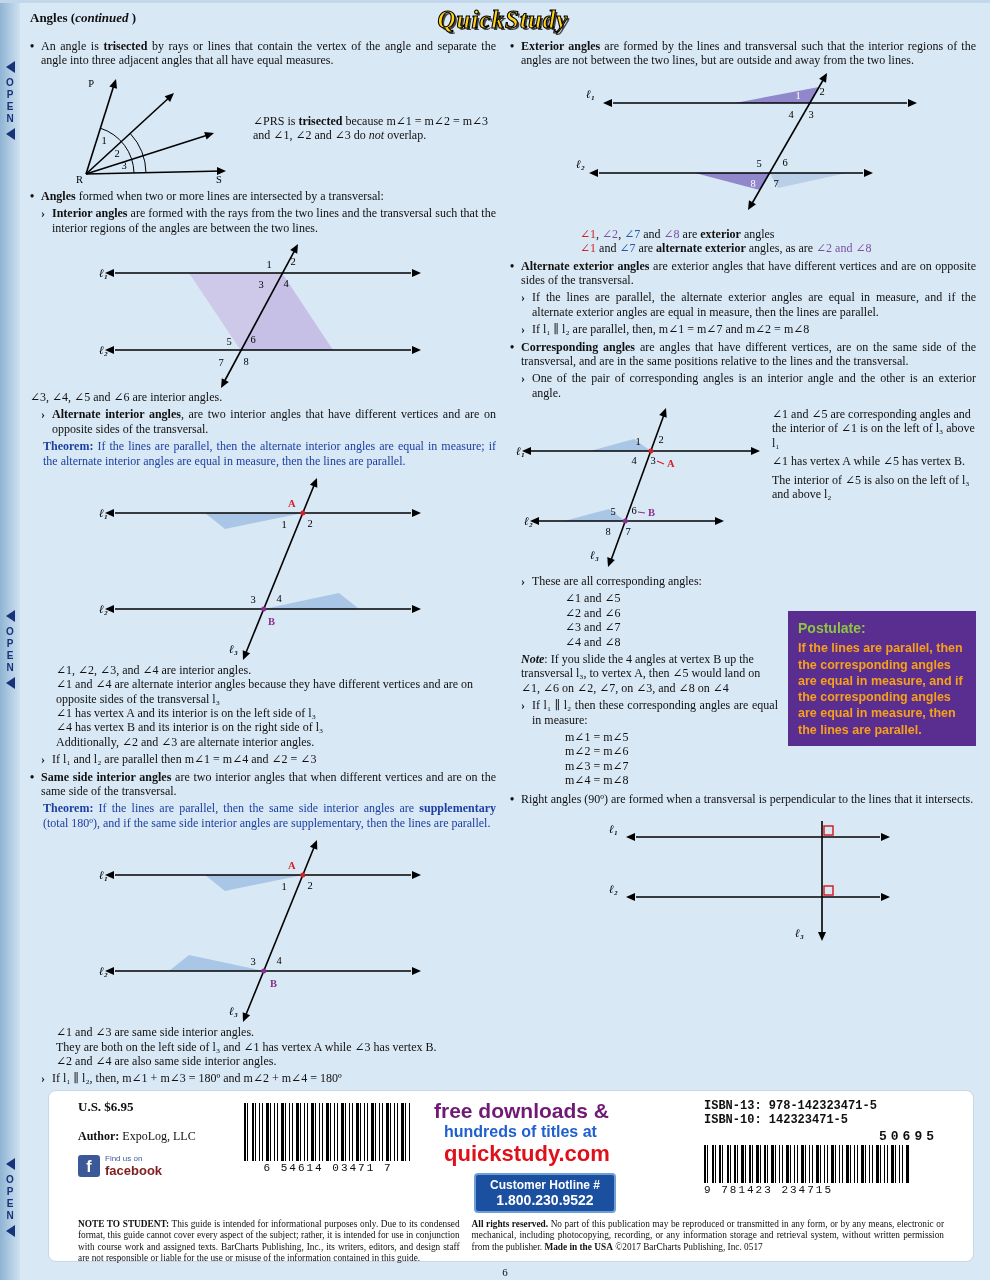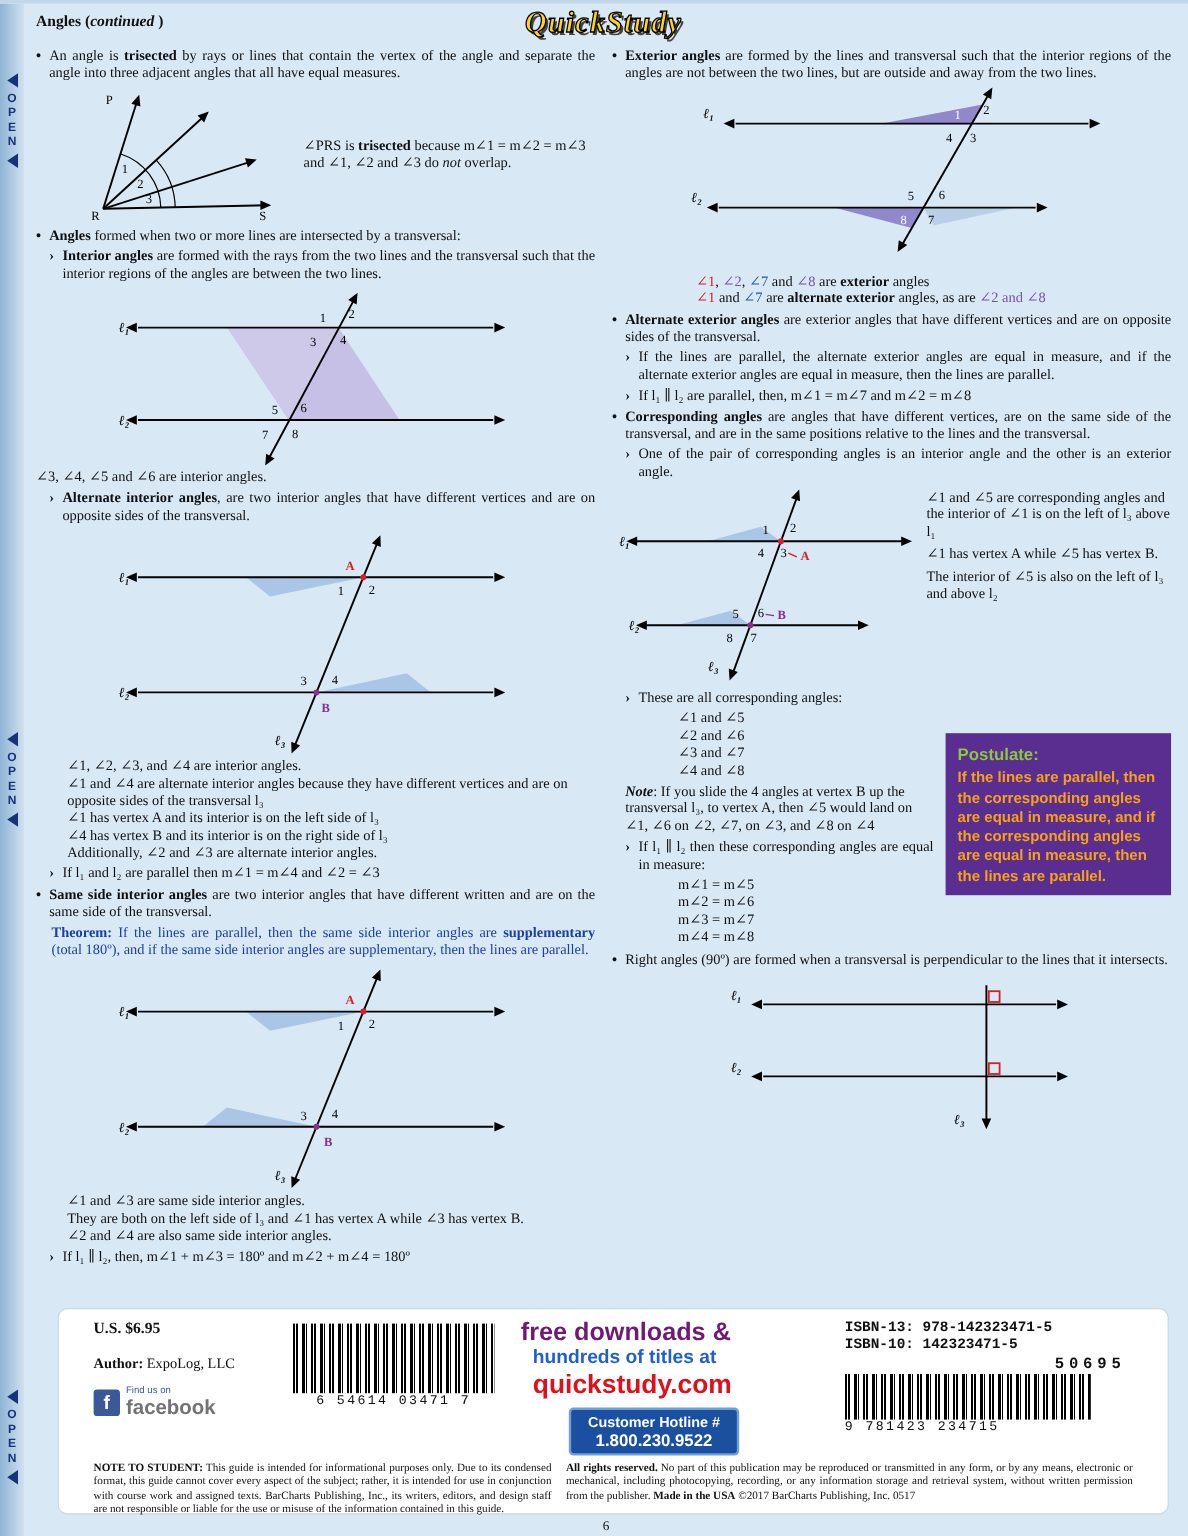--- a/index.html
+++ b/index.html
@@ -62,21 +62,21 @@
   .footer{position:absolute;left:28px;right:16px;bottom:18px;height:172px;background:#fff;
           border-radius:8px;padding:8px 29px;box-sizing:border-box;border:1px solid #c8d8e6;}
   .f-top{display:flex;gap:16px;}
   .f-info{width:150px;}
   .f-price{font-size:13px;font-weight:bold;}
   .f-author{font-size:12px;margin-top:14px;}
   .fb{display:flex;align-items:center;gap:5px;margin-top:10px;}
   .fb-f{width:22px;height:22px;background:#3b5998;color:#fff;font-weight:bold;text-align:center;
         line-height:23px;border-radius:3px;font-family:"Liberation Sans",sans-serif;font-size:16px;}
   .fb-find{font-size:8px;color:#3b5998;font-family:"Liberation Sans",sans-serif;}
-  .fb-name{font-size:17px;color:#737373;font-weight:bold;font-family:"Liberation Sans",sans-serif;}
+  .fb-name{font-size:13px;color:#7f1d1d;font-weight:bold;font-family:"Liberation Sans",sans-serif;}
   .f-bar1{width:168px;padding-top:4px;}
   .bars{background:repeating-linear-gradient(90deg,#000 0 1.5px,#fff 1.5px 3px,#000 3px 4px,#fff 4px 7.5px,#000 7.5px 10px,#fff 10px 11px,#000 11px 12px,#fff 12px 15px);}
   .bars1{height:58px;}
   .bars2{height:38px;width:205px;}
   .bar-digits{font-family:"Liberation Mono",monospace;font-size:11px;letter-spacing:2px;text-align:center;margin-top:1px;}
   .f-promo{flex:1;padding-left:6px;}
   .promo1{color:#701a75;font-weight:bold;font-size:21px;font-family:"Liberation Sans",sans-serif;}
   .promo2{color:#1f5fd0;font-weight:bold;font-size:16px;font-family:"Liberation Sans",sans-serif;margin-left:10px;}
   .promo3{color:#e0101a;font-weight:bold;font-size:22px;font-family:"Liberation Sans",sans-serif;margin-left:10px;}
   .hotline{display:inline-block;background:#1b4fa0;border:2px solid #6ea0d8;border-radius:4px;color:#fff;
@@ -201,20 +201,23 @@
             <text class="num" x="153" y="127">8</text>
           </svg>
         </div>
         <div class="figcap">∠3, ∠4, ∠5 and ∠6 are interior angles.</div>
 
         <div class="para sub">
           <span class="mark">›</span>
           <span class="txt"><span class="b">Alternate interior angles</span><span>, are two interior angles that have different vertices and are on opposite sides of the transversal.</span></span>
         </div>
 
+        <div class="para thm">
+          <span class="b">Theorem:</span><span> If the lines are parallel, then the alternate interior angles are equal in measure; if the alternate interior angles are equal in measure, then the lines are parallel.</span>
+        </div>
 
         <div class="fig">
           <svg width="340" height="190" viewBox="0 0 340 190">
             <polygon points="209.8,42 112,42 132,58" fill="#a9c6e6"></polygon>
             <polygon points="170.7,138 266,138 246,122" fill="#a9c6e6"></polygon>
             <line x1="22" y1="42" x2="318" y2="42"></line>
             <polygon class="arr" points="12,42 21,38 21,46"></polygon>
             <polygon class="arr" points="328,42 319,38 319,46"></polygon>
             <line x1="22" y1="138" x2="318" y2="138"></line>
             <polygon class="arr" points="12,138 21,134 21,142"></polygon>
@@ -243,21 +246,21 @@
           <div>∠4 has vertex B and its interior is on the right side of l₃</div>
           <div>Additionally, ∠2 and ∠3 are alternate interior angles.</div>
         </div>
         <div class="para sub">
           <span class="mark">›</span>
           <span class="txt">If l₁ and l₂ are parallel then  m∠1 = m∠4 and ∠2 = ∠3</span>
         </div>
 
         <div class="para bullet">
           <span class="mark">•</span>
-          <span class="txt"><span class="b">Same side interior angles</span><span> are two interior angles that have different written and are on the same side of the transversal.</span></span>
+          <span class="txt"><span class="b">Same side interior angles</span><span> are two interior angles that when different vertices and are on the same side of the transversal.</span></span>
         </div>
 
         <div class="para thm">
           <span class="b">Theorem:</span><span> If the lines are parallel, then the same side interior angles are </span><span class="b">supplementary</span><span> (total 180º), and if the same side interior angles are supplementary, then the lines are parallel.</span>
         </div>
 
         <div class="fig">
           <svg width="340" height="190" viewBox="0 0 340 190">
             <polygon points="209.8,42 112,42 132,58" fill="#a9c6e6"></polygon>
             <polygon points="170.7,138 76,138 96,122" fill="#a9c6e6"></polygon>

